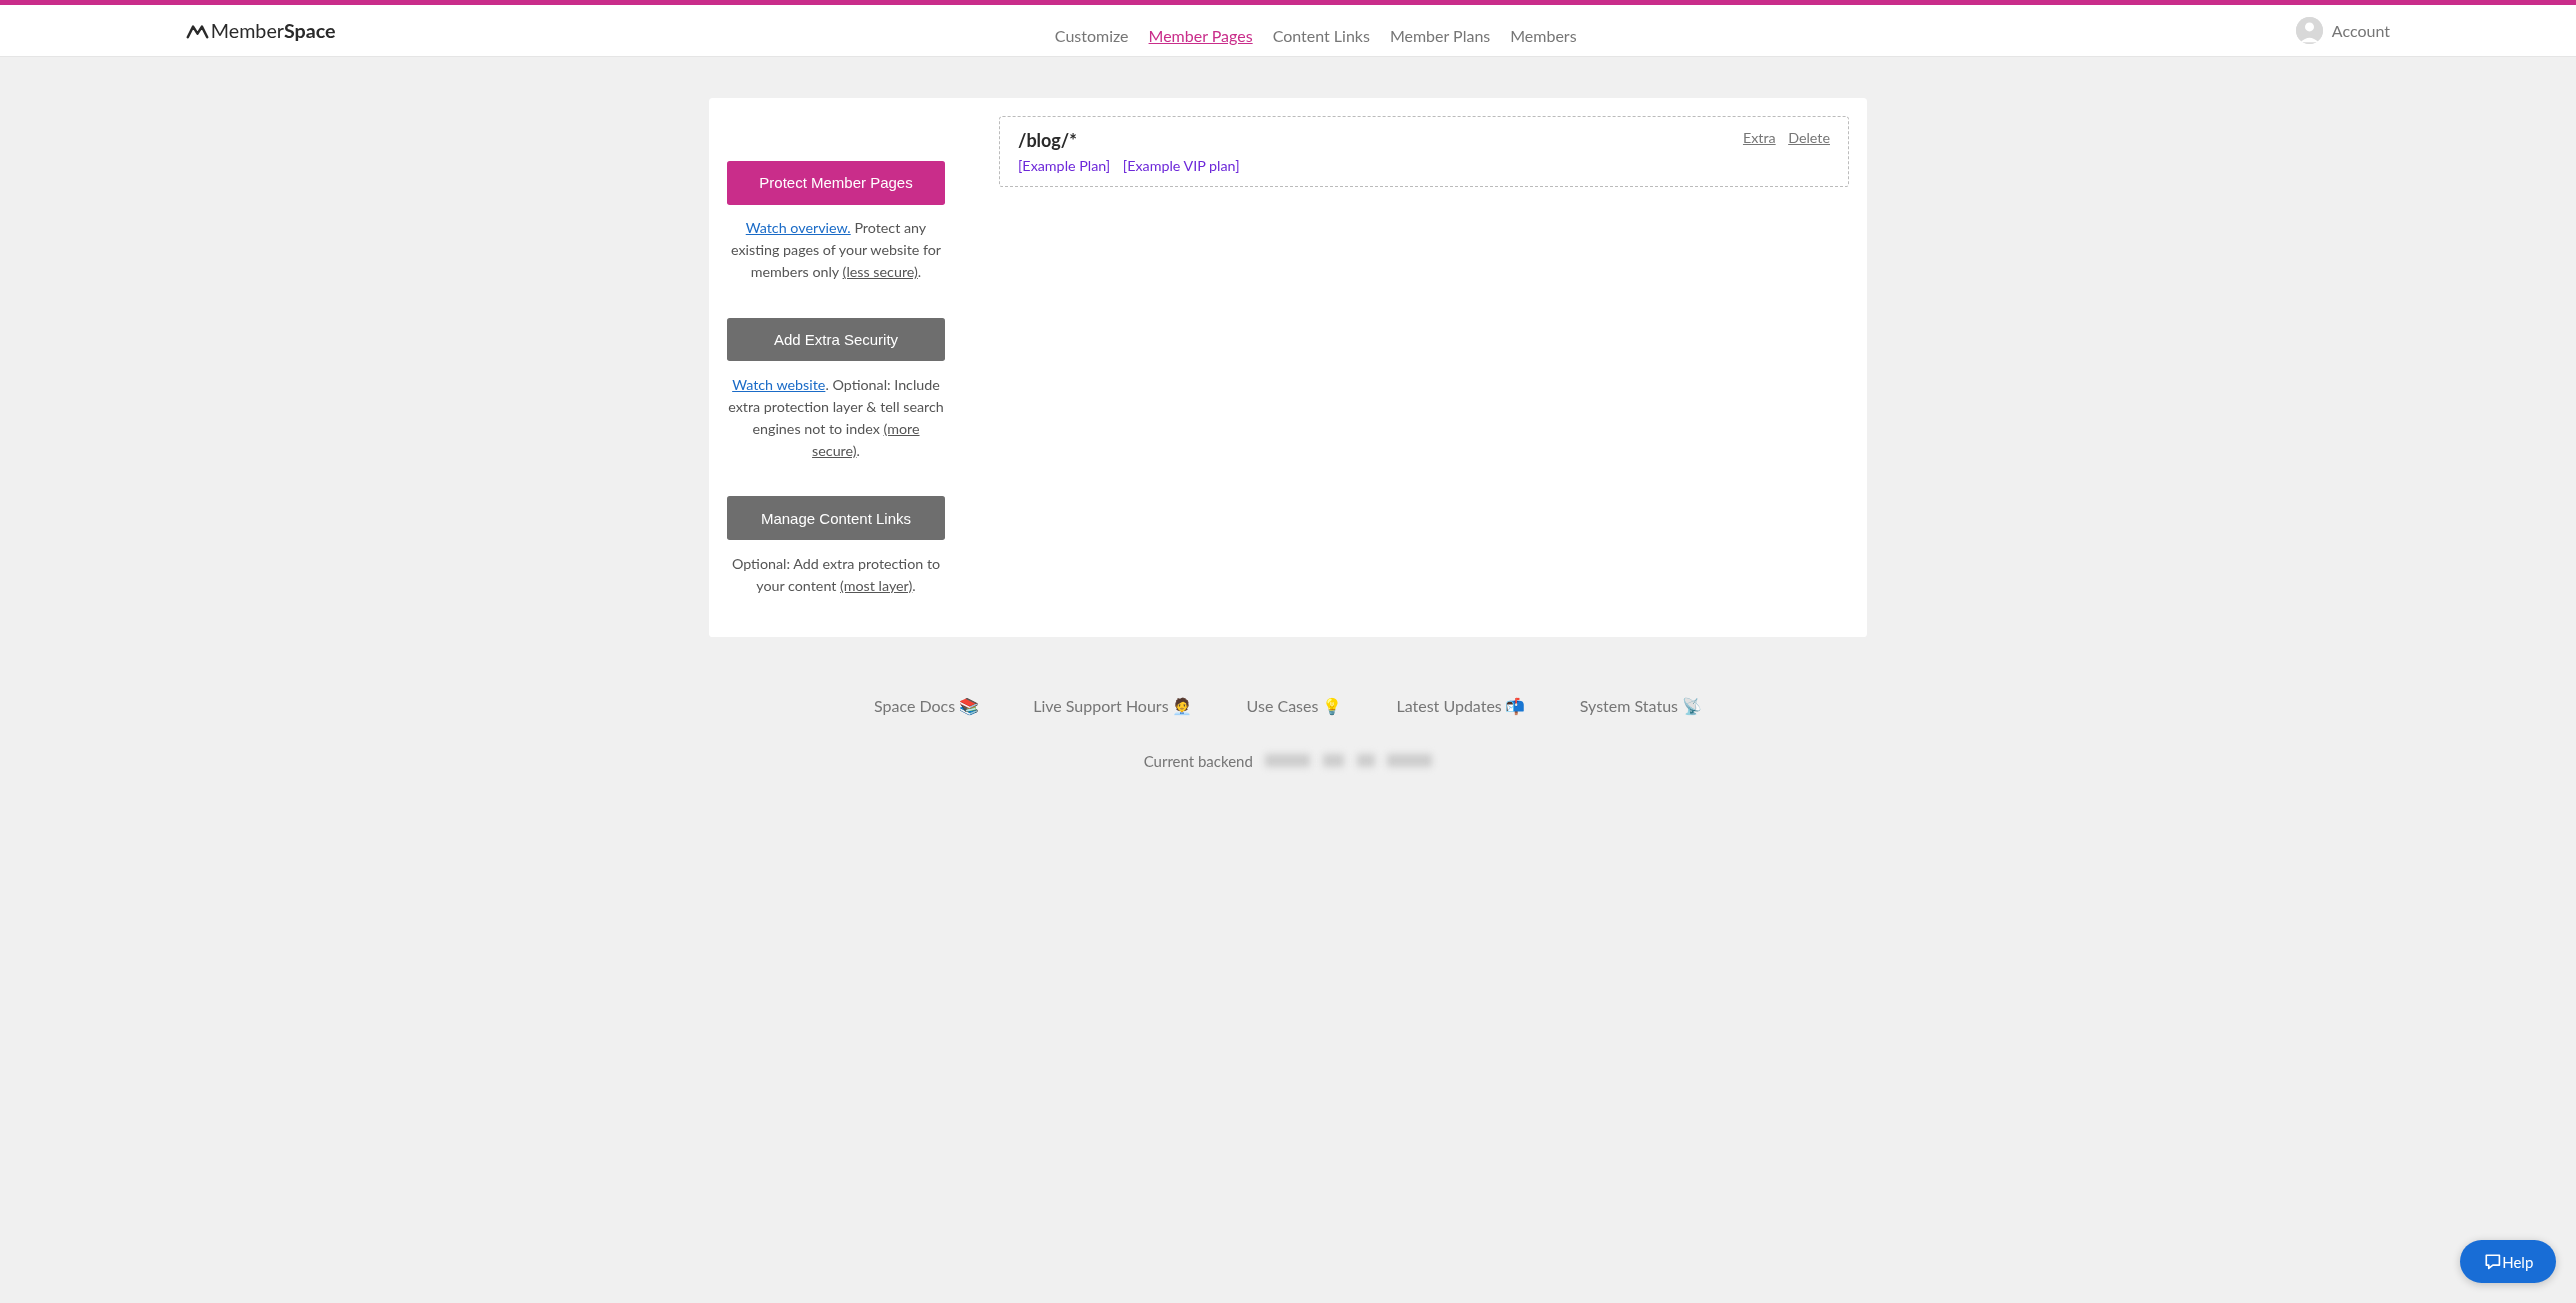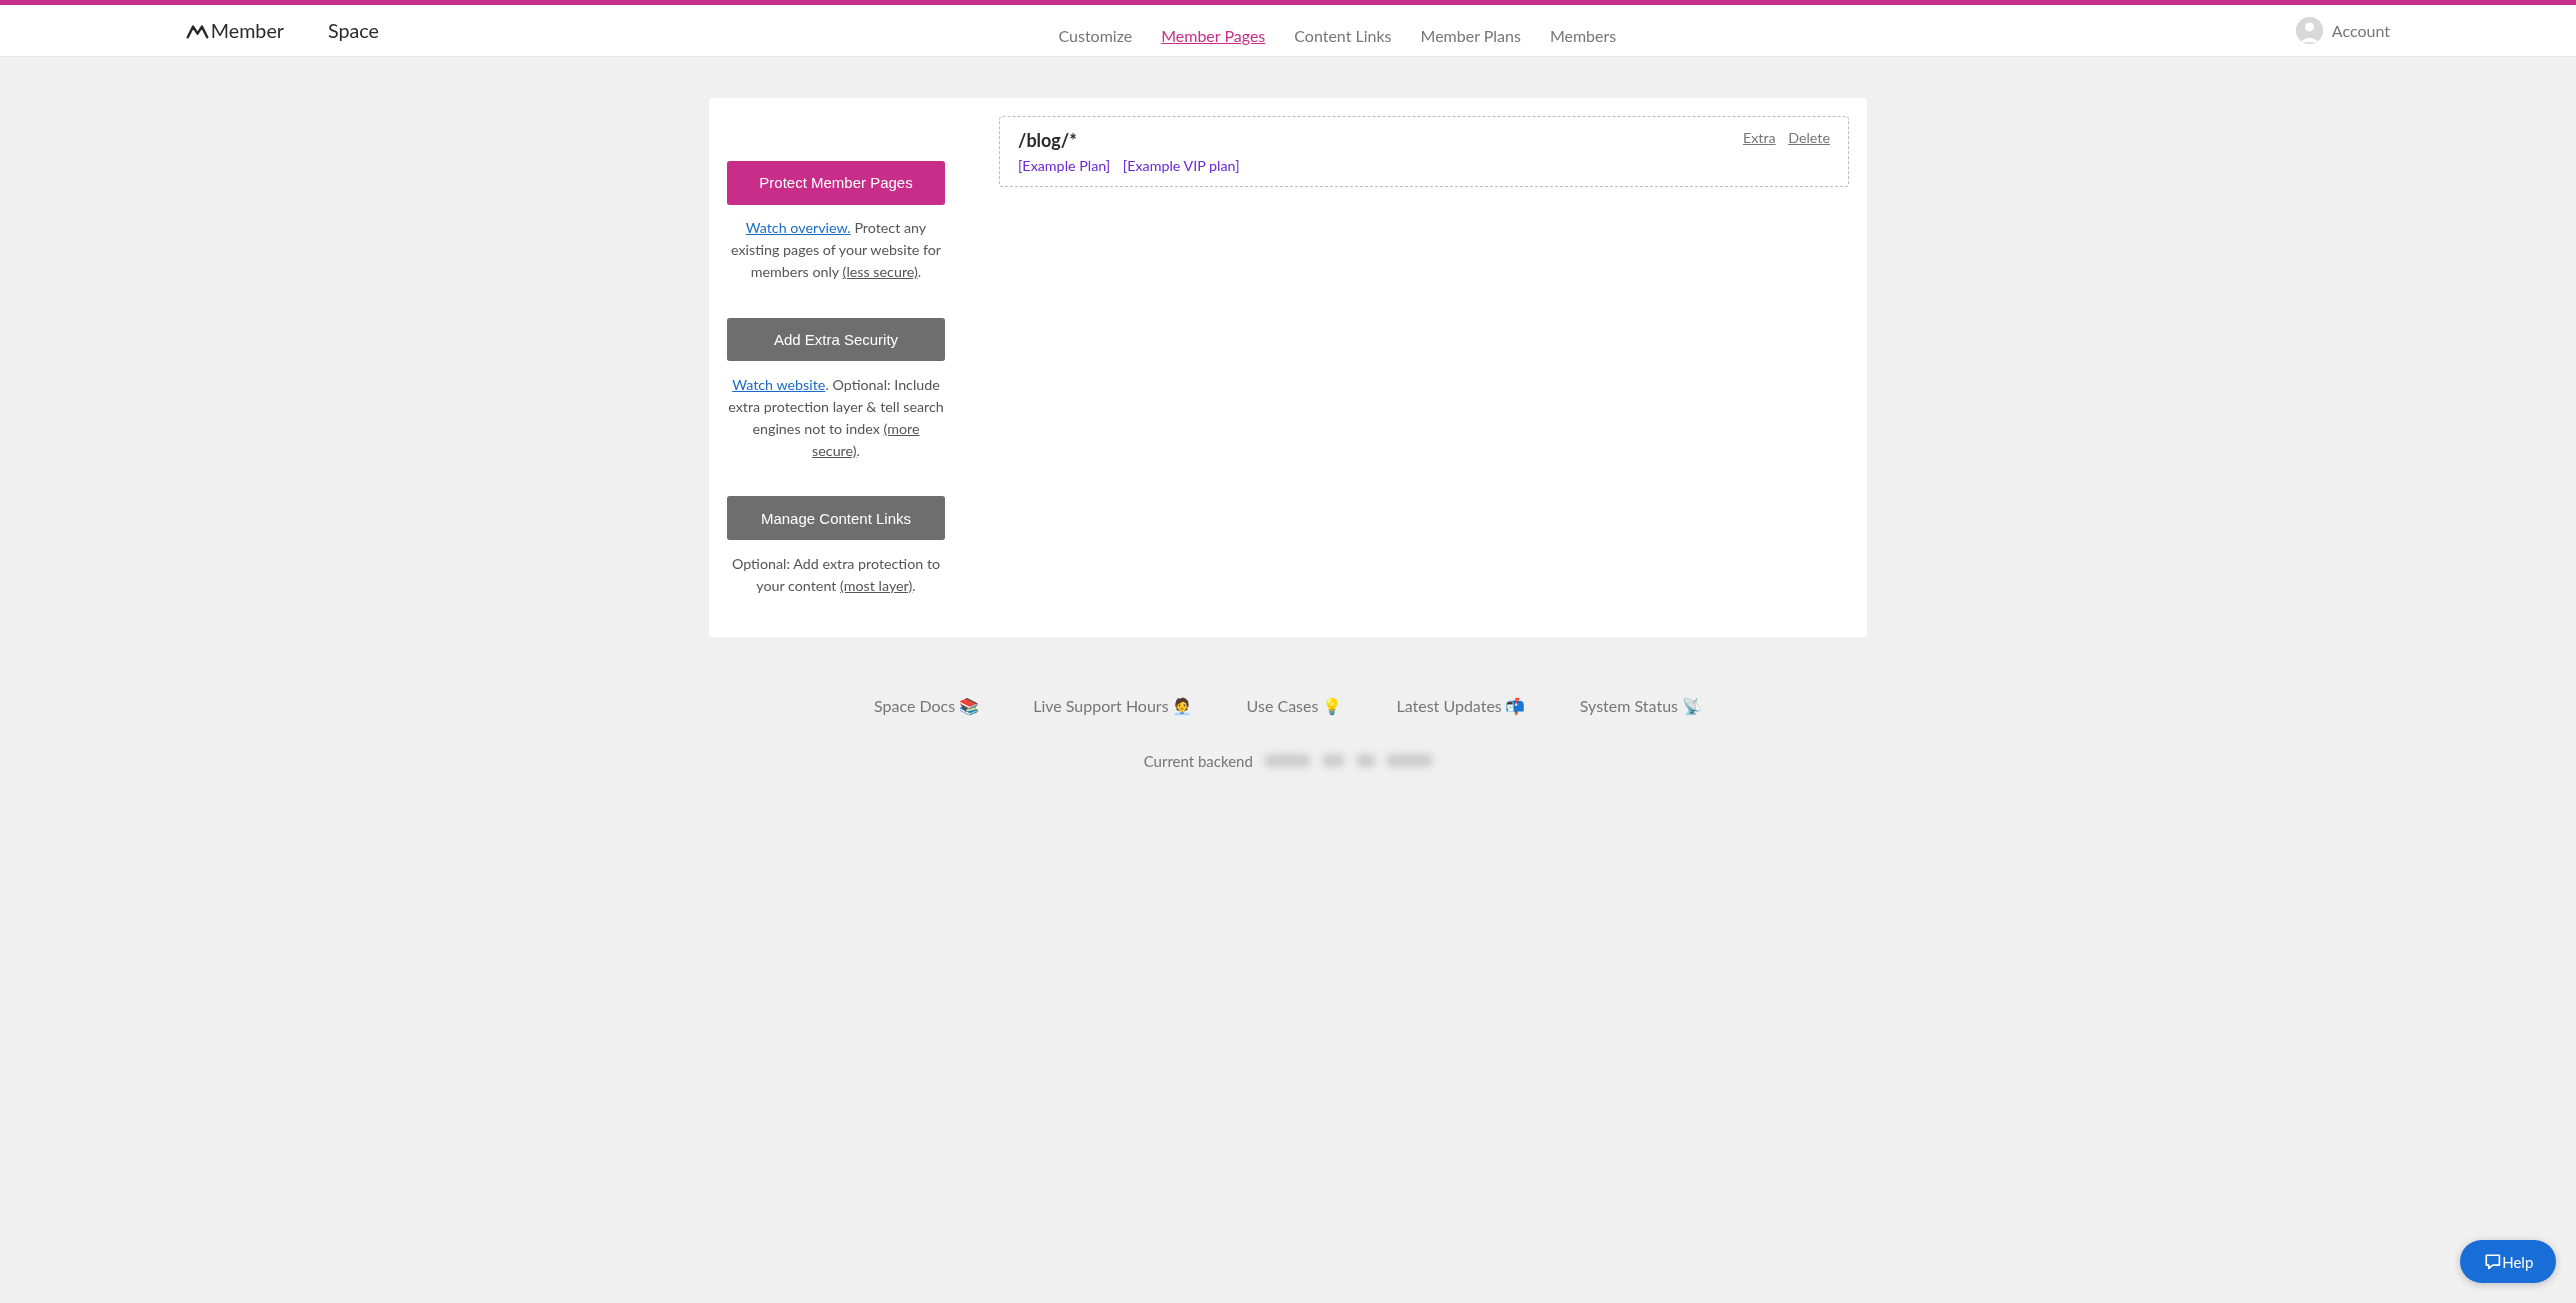--- a/index.html
+++ b/index.html
@@ -24,24 +24,24 @@
       padding-left: 186px;
       padding-right: 186px;
     }
     .logo {
       font-size: 19.7px;
       font-weight: 400;
       color: #2a2a2a;
       display: flex;
       align-items: center;
     }
-    .logo-bold { font-weight: 400; margin-left: 44px; }
+    .logo-bold { font-weight: 700; }
     .nav {
       display: flex;
-      gap: 29px;
+      gap: 20px;
       flex: 1;
       justify-content: center;
       margin-top: 10px;
     }
     .nav a {
       font-size: 16px;
       color: #767676;
       text-decoration: none;
       cursor: pointer;
     }

